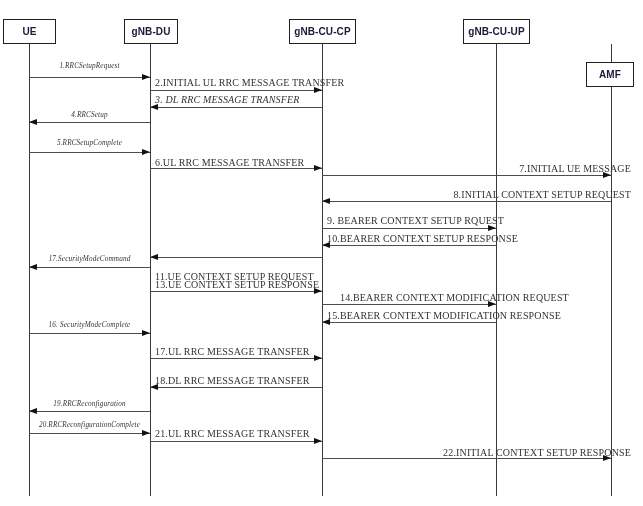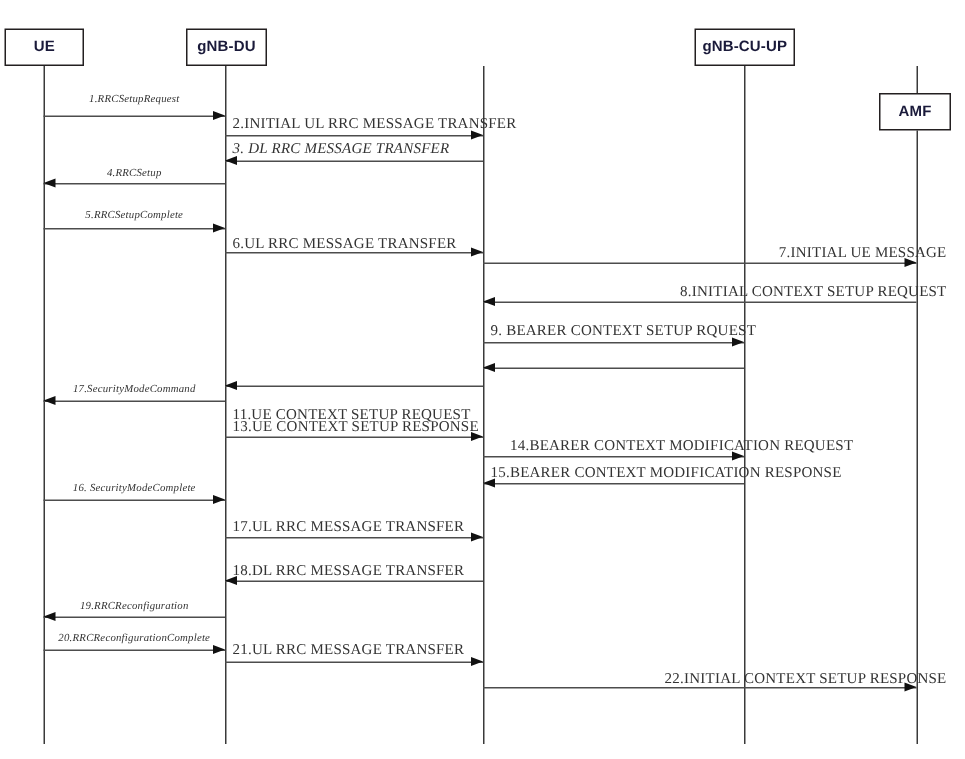--- a/index.html
+++ b/index.html
@@ -97,20 +97,23 @@
     <div class="lifeline-line" style="left: 150px; top: 44px; height: 452px; background: rgb(58, 58, 58);"></div>
     <div class="lifeline-line" style="left: 322px; top: 44px; height: 452px; background: rgb(58, 58, 58);"></div>
     <div class="lifeline-line" style="left: 496px; top: 44px; height: 452px; background: rgb(58, 58, 58);"></div>
     <div class="lifeline-line" style="left: 611px; top: 44px; height: 452px; background: rgb(58, 58, 58);"></div>
     <div class="lifeline-box" style="left: 3px; top: 19px; width: 53px; height: 25px; border-color: rgb(35, 31, 32); color: rgb(26, 26, 58);">
       <span>UE</span>
     </div>
     <div class="lifeline-box" style="left: 124px; top: 19px; width: 54px; height: 25px; border-color: rgb(35, 31, 32); color: rgb(26, 26, 58);">
       <span>gNB-DU</span>
     </div>
+    <div class="lifeline-box" style="left: 289px; top: 19px; width: 67px; height: 25px; border-color: rgb(35, 31, 32); color: rgb(26, 26, 58);">
+      <span>gNB-CU-CP</span>
+    </div>
     <div class="lifeline-box" style="left: 463px; top: 19px; width: 67px; height: 25px; border-color: rgb(35, 31, 32); color: rgb(26, 26, 58);">
       <span>gNB-CU-UP</span>
     </div>
     <div class="lifeline-box" style="left: 586px; top: 19px; width: 48px; height: 25px; border-color: rgb(35, 31, 32); color: rgb(26, 26, 58); margin-top: 43px;">
       <span>AMF</span>
     </div>
     <div class="msg to-right" style="left: 29px; top: 77px; width: 121px;">
       <div class="shaft" style="background: rgb(77, 77, 77);"></div>
       <div class="head" style="border-left-color: rgb(17, 17, 17);"></div>
     </div>
@@ -152,20 +155,21 @@
     <div class="msg-label right" style="color: rgb(51, 51, 51); top: 189px; left: 631px;">8.INITIAL CONTEXT SETUP REQUEST</div>
     <div class="msg to-right" style="left: 322px; top: 228px; width: 174px;">
       <div class="shaft" style="background: rgb(77, 77, 77);"></div>
       <div class="head" style="border-left-color: rgb(17, 17, 17);"></div>
     </div>
     <div class="msg-label" style="color: rgb(51, 51, 51); top: 215px; left: 327px;">9. BEARER CONTEXT SETUP RQUEST</div>
     <div class="msg to-left" style="left: 322px; top: 245px; width: 174px;">
       <div class="shaft" style="background: rgb(77, 77, 77);"></div>
       <div class="head" style="border-right-color: rgb(17, 17, 17);"></div>
     </div>
+    <div class="msg-label" style="color: rgb(51, 51, 51); top: 233px; left: 327px;">10.BEARER CONTEXT SETUP RESPONSE</div>
     <div class="msg to-left" style="left: 150px; top: 257px; width: 172px;">
       <div class="shaft" style="background: rgb(77, 77, 77);"></div>
       <div class="head" style="border-right-color: rgb(17, 17, 17);"></div>
     </div>
     <div class="msg-label" style="color: rgb(51, 51, 51); top: 244px; left: 155px; margin-top: 27px;">11.UE CONTEXT SETUP REQUEST</div>
     <div class="msg to-left" style="left: 29px; top: 267px; width: 121px;">
       <div class="shaft" style="background: rgb(77, 77, 77);"></div>
       <div class="head" style="border-right-color: rgb(17, 17, 17);"></div>
     </div>
     <div class="msg-label italic center" style="color: rgb(51, 51, 51); top: 255px; left: 89.5px;">17.SecurityModeCommand</div>

